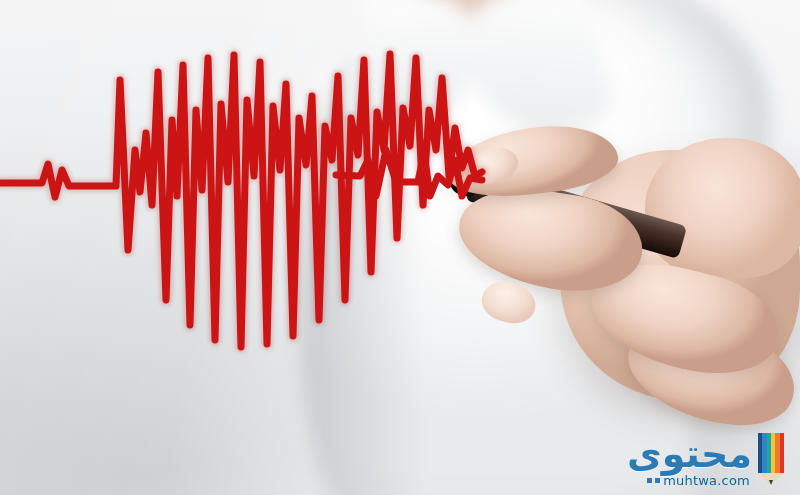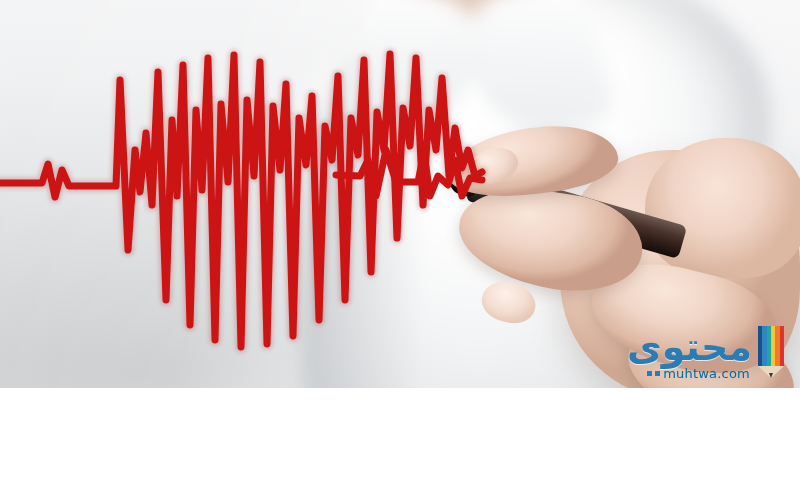--- a/index.html
+++ b/index.html
@@ -8,21 +8,21 @@
     padding: 0;
     background: #ffffff;
   }
   body {
     font-family: "Liberation Sans", sans-serif;
   }
 
   .stage {
     position: relative;
     width: 800px;
-    height: 388px;
+    height: 495px;
     overflow: hidden;
     background: #e9eaec;
   }
 
   
   .bg-base {
     position: absolute;
     inset: 0;
     background:
       radial-gradient(150% 110% at 18% 96%, #c9cbcd 0%, #d6d8da 22%, #e4e6e7 46%, #eff0f1 68%, #f7f7f8 100%);

